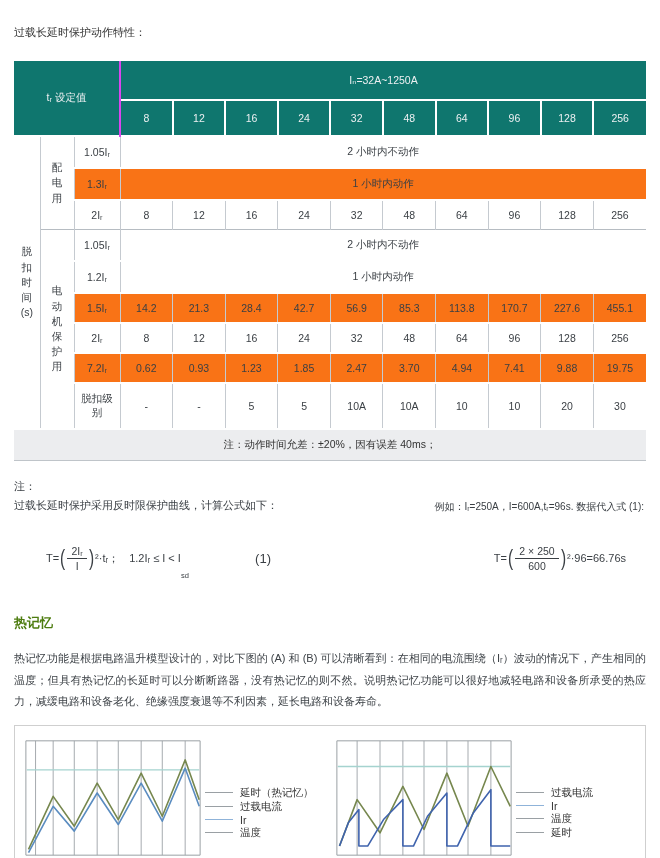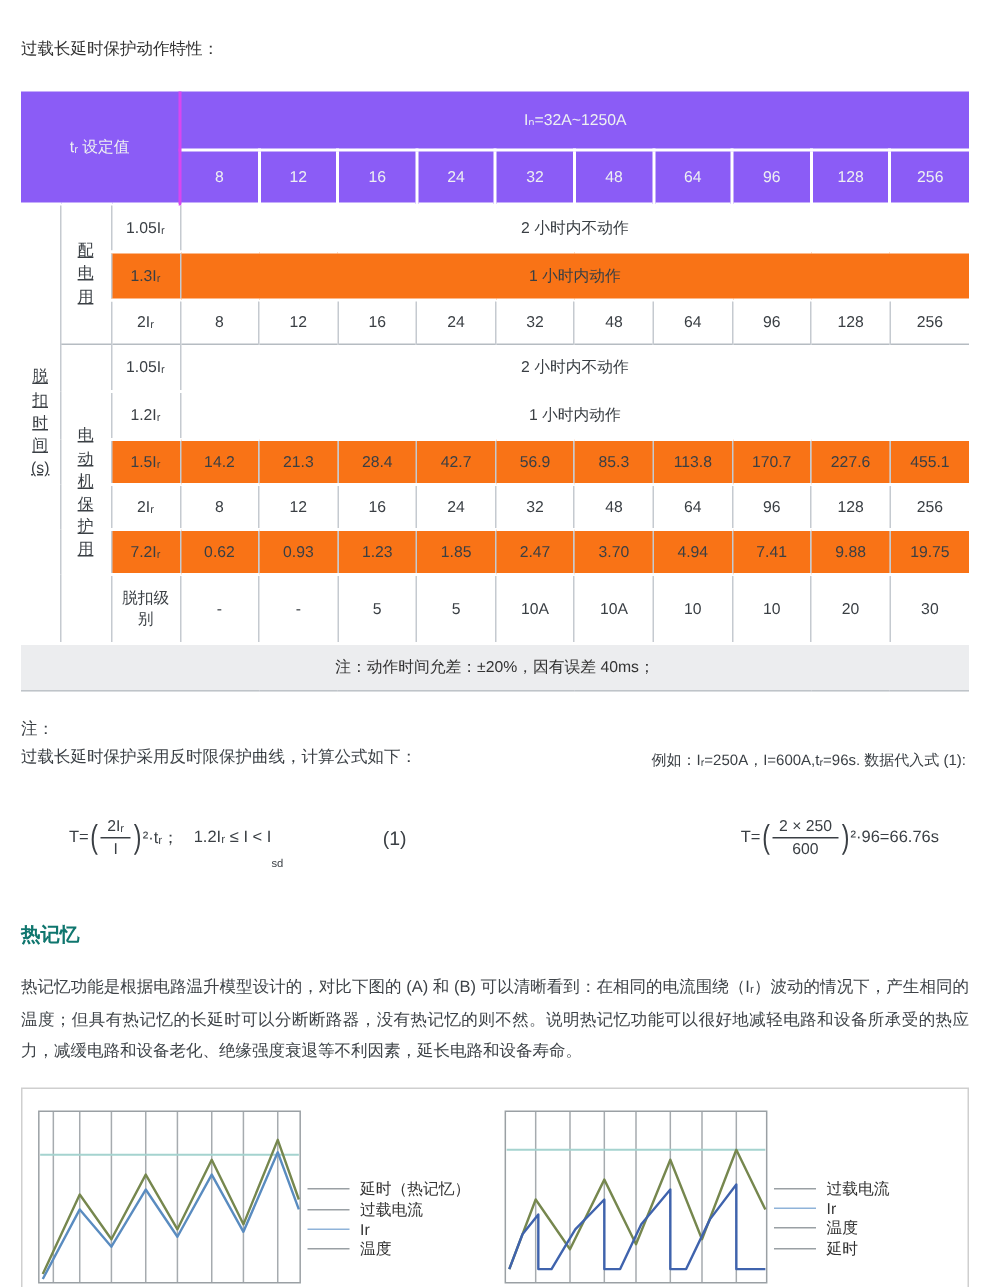--- a/index.html
+++ b/index.html
@@ -6,35 +6,35 @@
   body{
     width:660px;height:858px;position:relative;overflow:hidden;
     font-family:"Liberation Sans","DejaVu Sans",sans-serif;
     color:#3a3f44;font-size:11px;
   }
   .top-heading{padding:14px 0 0 14px;font-size:11px;color:#333;}
 
   
   table.op{border-collapse:collapse;table-layout:fixed;width:632px;margin:21px 0 0 14px;font-size:10.5px;}
   table.op th,table.op td{text-align:center;padding:8px 2px;}
-  .hleft,.hspan,.hcol{background:#8b5cf6;color:#edf0f2;font-weight:normal;}
+  .hleft,.hspan,.hcol{background:#0f766e;color:#edf0f2;font-weight:normal;}
   .hspan{border-bottom:2px solid #fff;height:22px;}
   .hcol{border-left:2px solid #fff;height:18px;}
   .hleft{border-right:2px solid #d946ef;}
   tbody td{border-top:2px solid #fff;}
   tr.shaded td{background:#f97316;}
   td.sidecell{border-right:1px solid #c5cad0;background:#fff;}
   td.groupcell{background:#fff;}
   td.rowlabel{border-left:1px solid #c5cad0;border-right:1px solid #c5cad0;}
   td.datacell{border-left:1px solid #c5cad0;}
   td.datacell:nth-child(1){border-left:none;}
   tr.group-start td{border-top:1px solid #b6bcc2;}
   td.footnote{background:#ecedef;border-top:2px solid #fff;border-bottom:1px solid #bfc4c9;
     text-align:left;padding:10px 8px;font-size:10.5px;color:#333;}
-  .vtext{width:1.15em;margin:12px auto;word-break:break-all;line-height:1.45;letter-spacing:0;text-decoration:underline;}
+  .vtext{width:1.15em;margin:12px auto;word-break:break-all;line-height:1.45;letter-spacing:0;}
 
   
   .notes-row{display:flex;justify-content:space-between;align-items:flex-end;margin:16px 16px 0 14px;}
   .notes-left div{line-height:1.7;}
   .notes-right{font-size:10px;}
   .formula-row{display:flex;align-items:center;margin:22px 34px 0 46px;}
   .f-left{display:flex;align-items:center;width:225px;}
   .f-right{display:flex;align-items:center;margin-left:auto;}
   .frac{display:inline-flex;flex-direction:column;align-items:center;margin:0 1px;font-size:10.5px;}
   .frac .num{border-bottom:1px solid #3a3f44;padding:0 4px 1px;}
@@ -224,21 +224,21 @@
       <span class="paren">(</span>
       <span class="frac">
         <span class="num">2 × 250</span>
         <span class="den">600</span>
       </span>
       <span class="paren">)</span>
       <span>²·96=66.76s</span>
   </div>
 </div>
 
-<h2 class="section-heading" style="color: #0f766e;">热记忆</h2>
+<h2 class="section-heading" style="color: #4d7c0f;">热记忆</h2>
 
 <p class="body-paragraph">热记忆功能是根据电路温升模型设计的，对比下图的 (A) 和 (B) 可以清晰看到：在相同的电流围绕（Iᵣ）波动的情况下，产生相同的温度；但具有热记忆的长延时可以分断断路器，没有热记忆的则不然。说明热记忆功能可以很好地减轻电路和设备所承受的热应力，减缓电路和设备老化、绝缘强度衰退等不利因素，延长电路和设备寿命。</p>
 
 <div class="figure-panel">
   <div class="chart-group">
       <div class="chart-top">
         <svg class="plot" viewBox="0 0 100 70" preserveAspectRatio="none">
           <line x1="6" y1="0.5" x2="6" y2="69.5" stroke="#a6abaf" stroke-width="1" vector-effect="non-scaling-stroke"></line>
           <line x1="16" y1="0.5" x2="16" y2="69.5" stroke="#a6abaf" stroke-width="1" vector-effect="non-scaling-stroke"></line>
           <line x1="28" y1="0.5" x2="28" y2="69.5" stroke="#a6abaf" stroke-width="1" vector-effect="non-scaling-stroke"></line>

